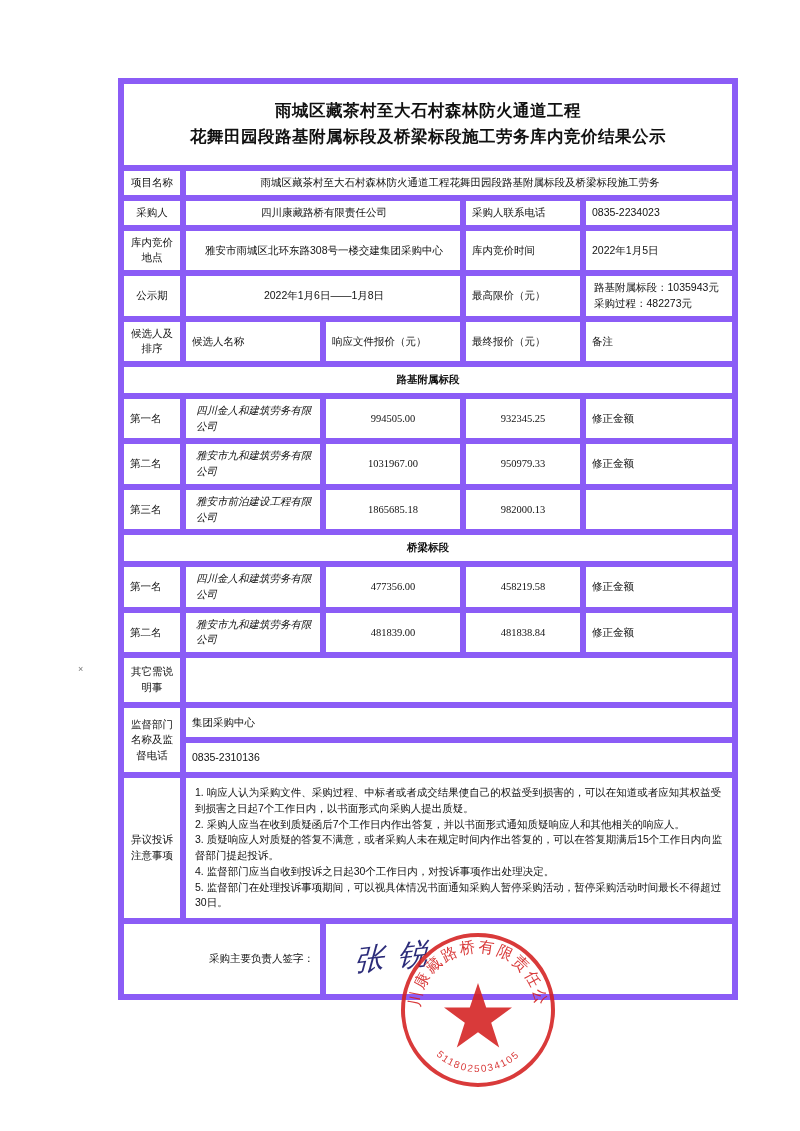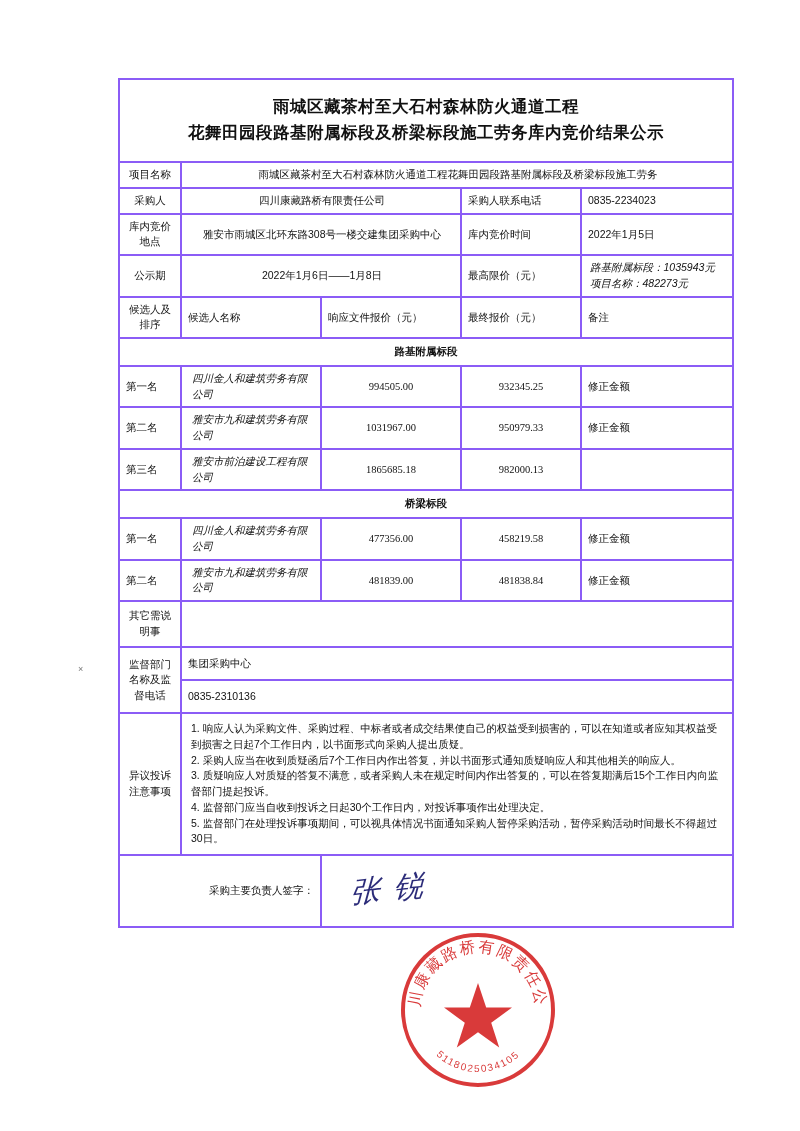--- a/index.html
+++ b/index.html
@@ -26,21 +26,21 @@
     left: 118px;
     top: 78px;
     width: 614px;
   }
   table.main {
     width: 614px;
     border-collapse: collapse;
     table-layout: fixed;
   }
   table.main td {
-    border: 2px solid #8b5cf6;
+    border: 6px solid #8b5cf6;
     padding: 4px 6px;
     font-size: 10.5px;
     line-height: 1.5;
     vertical-align: middle;
     color: #111;
   }
   .title-cell {
     text-align: center;
     padding: 14px 10px 16px 10px !important;
   }
@@ -68,21 +68,20 @@
     text-align: center;
     font-size: 11.5px;
     font-weight: bold;
     padding: 5px 0 !important;
   }
   .small-r {
     font-size: 9px;
     line-height: 1.5;
     text-align: left;
     padding-left: 8px !important;
-    font-style: italic;
   }
   .num-cell {
     text-align: center;
     font-size: 10.5px;
     font-family: "Liberation Serif", "DejaVu Serif", serif;
   }
   .name-cell {
     text-align: left;
     padding-left: 10px !important;
     font-size: 10.5px;
@@ -181,21 +180,21 @@
           <td class="val-c">库内竞价时间</td>
           <td class="val-c">2022年1月5日</td>
         </tr>
 
         <tr>
           <td class="lbl">公示期</td>
           <td class="val" colspan="2">2022年1月6日——1月8日</td>
           <td class="val-c">最高限价（元）</td>
           <td class="small-r">
             <div>路基附属标段：1035943元</div>
-            <div>项目名称：482273元</div>
+            <div>采购过程：482273元</div>
           </td>
         </tr>
 
         <tr>
           <td class="lbl">候选人及排序</td>
           <td class="val-c">候选人名称</td>
           <td class="val-c">响应文件报价（元）</td>
           <td class="val-c">最终报价（元）</td>
           <td class="val-c">备注</td>
         </tr>

